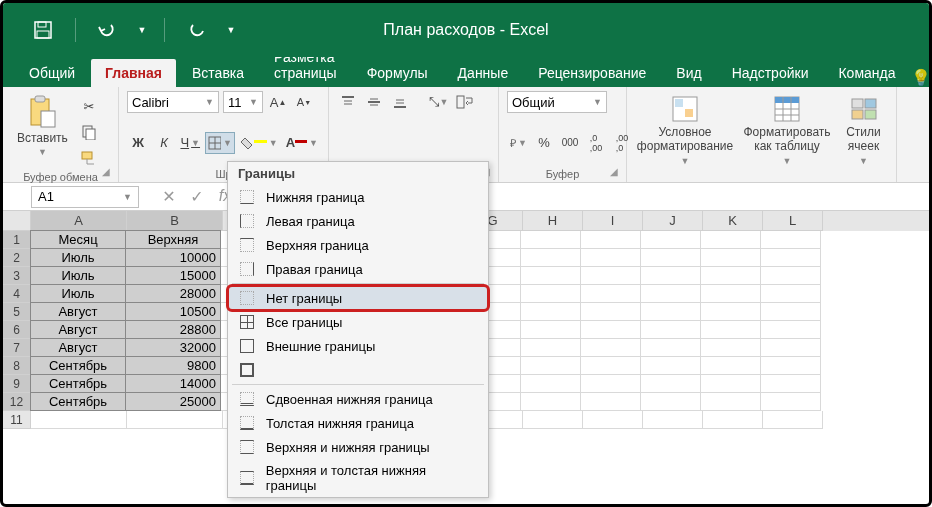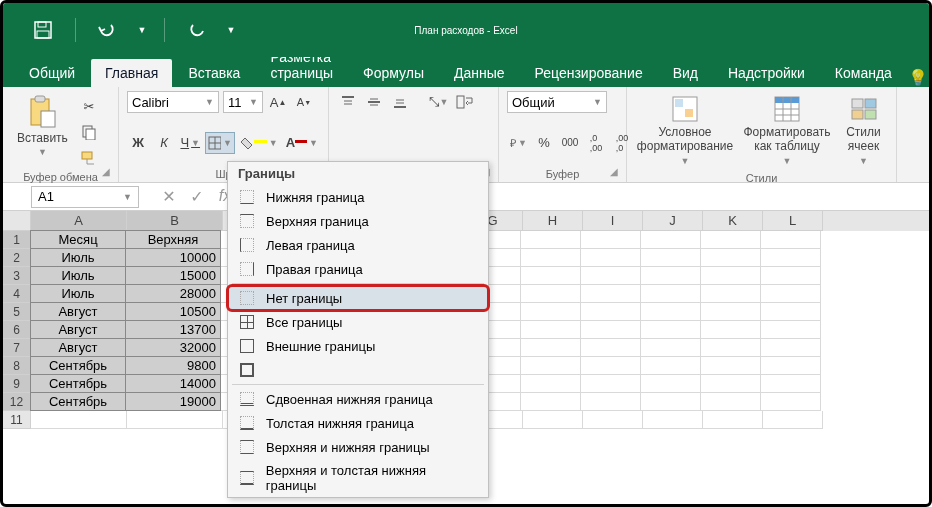--- a/index.html
+++ b/index.html
@@ -1,24 +1,24 @@
 <!DOCTYPE html>
 <html><head>
 <meta charset="utf-8">
 <style>
 * { box-sizing: border-box; margin: 0; padding: 0; font-family: 'Segoe UI', Tahoma, sans-serif; }
 body { background: #fff; width: 932px; height: 507px; overflow: hidden; position: relative; border: 3px solid #000; border-radius: 6px; }
 .titlebar { background: #0e7245; height: 54px; display: flex; align-items: center; color: #fff; position: relative; }
 .qat { display: flex; align-items: center; gap: 8px; padding-left: 22px; }
 .qat-btn { width: 36px; height: 36px; display: flex; align-items: center; justify-content: center; cursor: pointer; }
 .qat-sep { width: 1px; height: 24px; background: rgba(255,255,255,0.3); margin: 0 6px; }
-.title { position: absolute; left: 50%; transform: translateX(-50%); font-size: 10px; }
+.title { position: absolute; left: 50%; transform: translateX(-50%); font-size: 16px; }
 .tabs { background: #0e7245; height: 30px; display: flex; align-items: flex-end; padding-left: 12px; gap: 2px; }
 .tab { padding: 6px 14px; color: #fff; font-size: 14px; cursor: pointer; border-radius: 2px 2px 0 0; }
-.tab.active { background: #f3f3f3; color: #0f172a; }
+.tab.active { background: #f3f3f3; color: #b91c1c; font-weight: bold; }
 .tab.file { font-weight: 400; }
 .lightbulb { margin-left: auto; margin-right: 20px; color: #fff; opacity: 0.8; }
 .ribbon { background: #f3f3f3; height: 96px; border-bottom: 1px solid #d0d0d0; display: flex; position: relative; }
 .group { border-right: 1px solid #d8d8d8; padding: 4px 8px 2px; display: flex; flex-direction: column; justify-content: space-between; position: relative; }
 .group-label { font-size: 11px; color: #666; text-align: center; padding-top: 2px; }
 .dialog-launcher { position: absolute; right: 2px; bottom: 2px; width: 14px; height: 14px; font-size: 10px; color: #999; cursor: pointer; }
 .big-btn { display: flex; flex-direction: column; align-items: center; gap: 2px; padding: 4px 6px; cursor: pointer; font-size: 12px; color: #444; }
 .btn-row { display: flex; align-items: center; gap: 4px; }
 .small-btn { min-width: 22px; height: 22px; display: flex; align-items: center; justify-content: center; cursor: pointer; font-size: 13px; color: #444; padding: 0 2px; }
 .font-select { width: 92px; height: 22px; border: 1px solid #c0c0c0; background: #fff; font-size: 13px; padding: 0 4px; display: flex; align-items: center; justify-content: space-between; }
@@ -324,21 +324,20 @@
         <svg width="28" height="28">
             <rect x="2" y="4" width="11" height="9" fill="#e0e0e0" stroke="#999"></rect>
             <rect x="15" y="4" width="11" height="9" fill="#a0c8e0" stroke="#999"></rect>
             <rect x="2" y="15" width="11" height="9" fill="#f0d090" stroke="#999"></rect>
             <rect x="15" y="15" width="11" height="9" fill="#c0e0b0" stroke="#999"></rect>
           </svg>
         <span style="text-align:center;line-height:1.2">Стили ячеек</span>
           <span class="arrow-down">▼</span>
       </div>
     </div>
-    <div class="group-label">Стили</div>
   </div>
 </div>
 
 <div class="formulabar">
   <div class="namebox">
       <span>A1</span>
       <span class="arrow-down">▼</span>
     </div>
   <div class="fb-btns">
     <div class="fb-btn">✕</div>
@@ -445,21 +444,21 @@
           <div class="cell" style="width: 60px;"></div>
           <div class="cell" style="width: 60px;"></div>
           <div class="cell" style="width: 60px;"></div>
           <div class="cell" style="width: 60px;"></div>
           <div class="cell" style="width: 60px;"></div>
           <div class="cell" style="width: 60px;"></div>
           <div class="cell" style="width: 60px;"></div>
         </div>
         <div class="row">
           <div class="cell data" style="justify-content: center; width: 96px;">Август</div>
-          <div class="cell data num" style="width: 96px;">13700</div>
+          <div class="cell data num" style="width: 96px;">28800</div>
           <div class="cell" style="width: 60px;"></div>
           <div class="cell" style="width: 60px;"></div>
           <div class="cell" style="width: 60px;"></div>
           <div class="cell" style="width: 60px;"></div>
           <div class="cell" style="width: 60px;"></div>
           <div class="cell" style="width: 60px;"></div>
           <div class="cell" style="width: 60px;"></div>
           <div class="cell" style="width: 60px;"></div>
           <div class="cell" style="width: 60px;"></div>
           <div class="cell" style="width: 60px;"></div>
@@ -501,21 +500,21 @@
           <div class="cell" style="width: 60px;"></div>
           <div class="cell" style="width: 60px;"></div>
           <div class="cell" style="width: 60px;"></div>
           <div class="cell" style="width: 60px;"></div>
           <div class="cell" style="width: 60px;"></div>
           <div class="cell" style="width: 60px;"></div>
           <div class="cell" style="width: 60px;"></div>
         </div>
         <div class="row">
           <div class="cell data" style="justify-content: center; width: 96px;">Сентябрь</div>
-          <div class="cell data num" style="width: 96px;">19000</div>
+          <div class="cell data num" style="width: 96px;">25000</div>
           <div class="cell" style="width: 60px;"></div>
           <div class="cell" style="width: 60px;"></div>
           <div class="cell" style="width: 60px;"></div>
           <div class="cell" style="width: 60px;"></div>
           <div class="cell" style="width: 60px;"></div>
           <div class="cell" style="width: 60px;"></div>
           <div class="cell" style="width: 60px;"></div>
           <div class="cell" style="width: 60px;"></div>
           <div class="cell" style="width: 60px;"></div>
           <div class="cell" style="width: 60px;"></div>
@@ -542,29 +541,29 @@
   <div class="menu-title">Границы</div>
   <div id="menu-items">
       <div class="menu-item">
         <div class="menu-icon">
           <div class="border-icon" style="border-bottom: 1.5px solid rgb(85, 85, 85);"></div>
         </div>
         <span>Нижняя граница</span>
       </div>
       <div class="menu-item">
         <div class="menu-icon">
+          <div class="border-icon" style="border-left: 1.5px solid rgb(85, 85, 85);"></div>
+        </div>
+        <span>Левая граница</span>
+      </div>
+      <div class="menu-item">
+        <div class="menu-icon">
           <div class="border-icon" style="border-top: 1.5px solid rgb(85, 85, 85);"></div>
         </div>
         <span>Верхняя граница</span>
-      </div>
-      <div class="menu-item">
-        <div class="menu-icon">
-          <div class="border-icon" style="border-left: 1.5px solid rgb(85, 85, 85);"></div>
-        </div>
-        <span>Левая граница</span>
       </div>
       <div class="menu-item">
         <div class="menu-icon">
           <div class="border-icon" style="border-right: 1.5px solid rgb(85, 85, 85);"></div>
         </div>
         <span>Правая граница</span>
       </div>
       <div class="menu-sep"></div>
       <div class="menu-item highlighted">
         <div class="menu-icon">

